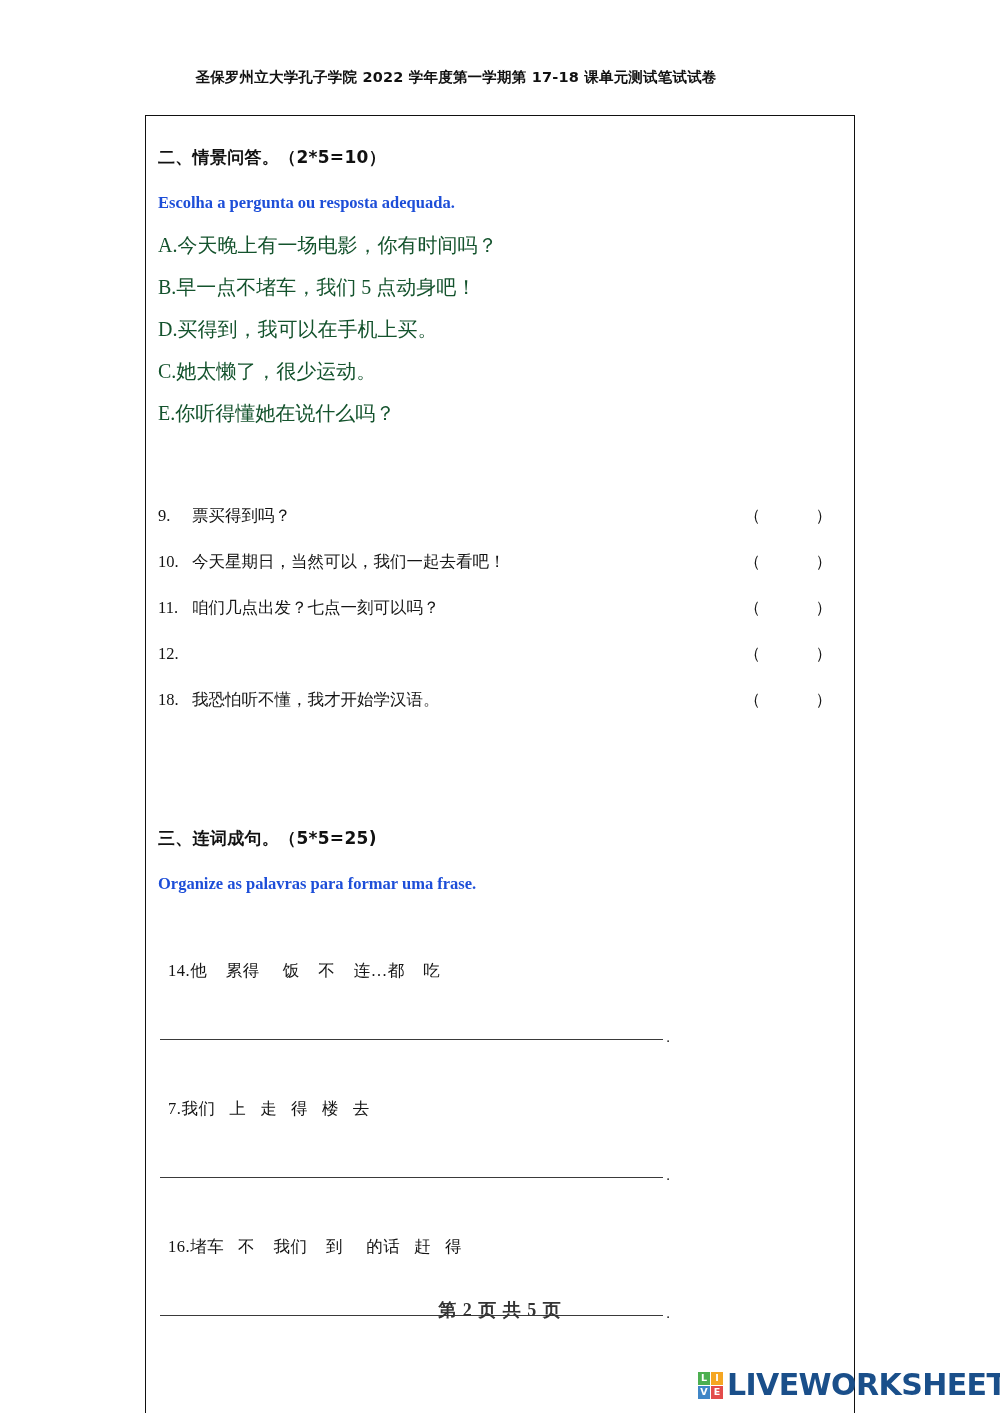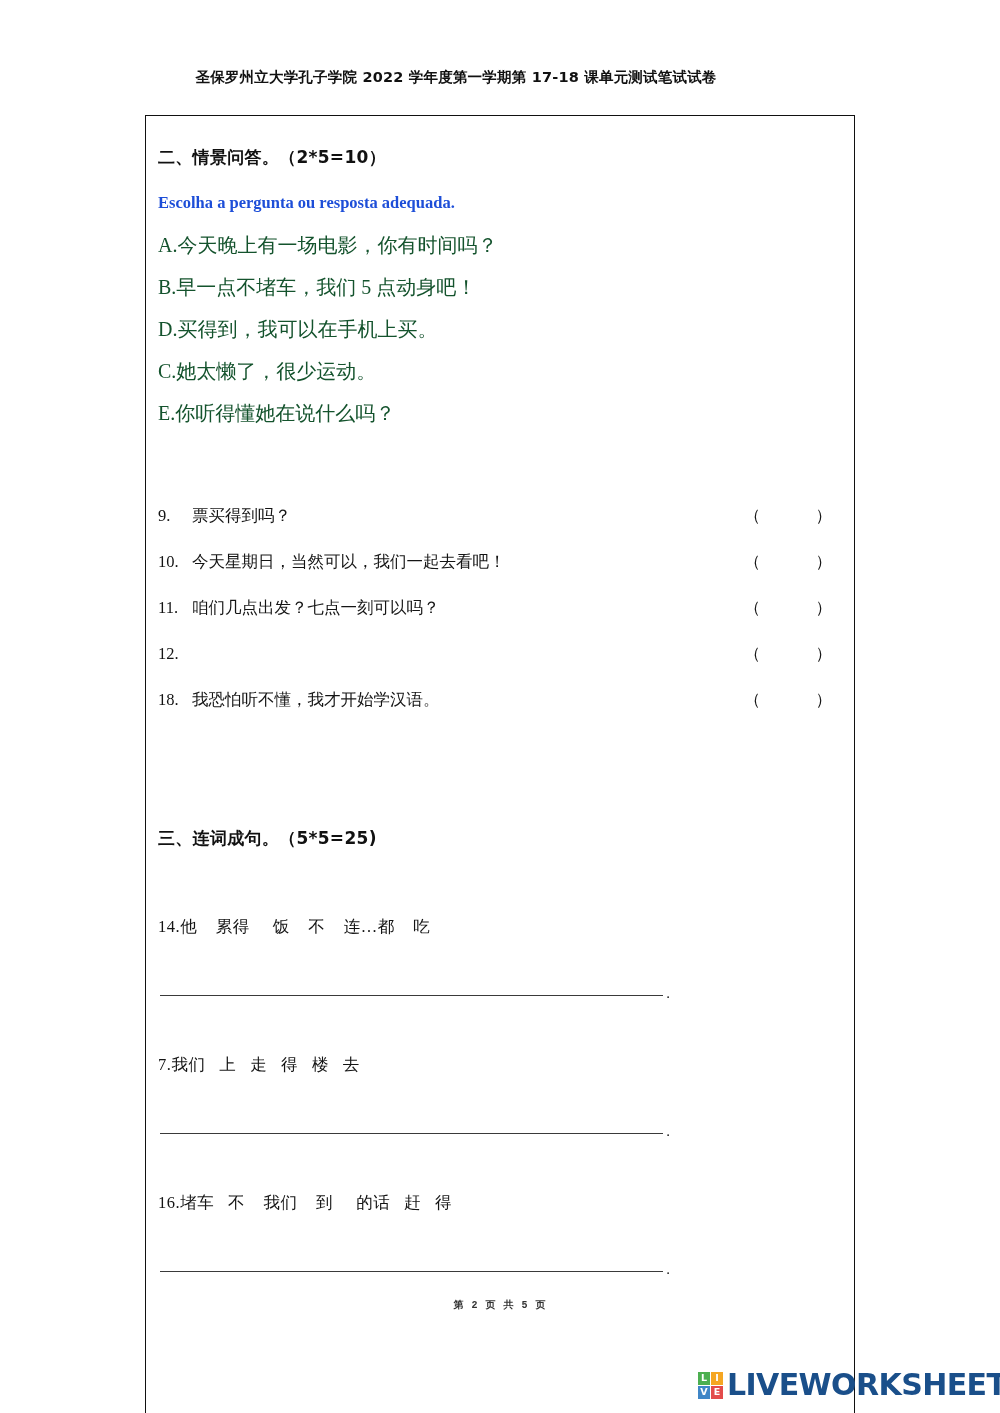--- a/index.html
+++ b/index.html
@@ -102,21 +102,21 @@
     flex: 0 0 auto;
     width: 28px;
     text-align: right;
     padding-right: 12px;
   }
 
   
   .order-item {
     font-size: 16.5px;
     color: #141414;
-    margin-left: 2px;
+    margin-left: 12px;
     white-space: pre;
     letter-spacing: 0.5px;
   }
   .answer-line {
     position: relative;
     margin-left: 4px;
     width: 510px;
     display: flex;
     align-items: flex-end;
   }
@@ -139,23 +139,23 @@
   .sp-66 { height: 66px; }
   .sp-74 { height: 74px; }
 
   
   .page-footer {
     position: absolute;
     top: 1298px;
     left: 0;
     width: 1000px;
     text-align: center;
-    font-family: Liberation Mono, monospace;
-    font-weight: bold;
-    font-size: 10px;
+    font-family: Liberation Serif, serif;
+    font-weight: bold;
+    font-size: 18px;
     color: #333;
     letter-spacing: 1px;
   }
 
   
   .lw-logo {
     position: absolute;
     left: 698px;
     top: 1366px;
     display: flex;
@@ -244,20 +244,21 @@
       <span class="q-spacer"></span>
       <span class="q-paren-open">（</span>
       <span class="q-paren-close">）</span>
     </div>
 
     <div class="sp-74"></div>
     <div class="sp-34"></div>
 
     <div class="section-heading">三、连词成句。（5*5=25)</div>
 
+    <div class="section-subheading">Organize as palavras para formar uma frase.</div>
 
     <div class="sp-66"></div>
 
     <div class="order-item"><span>14.</span><span>他    累得     饭    不    连…都    吃</span></div>
     <div class="sp-52"></div>
     <div class="answer-line">
       <span class="answer-rule"></span>
       <span class="answer-dot">.</span>
     </div>
 

